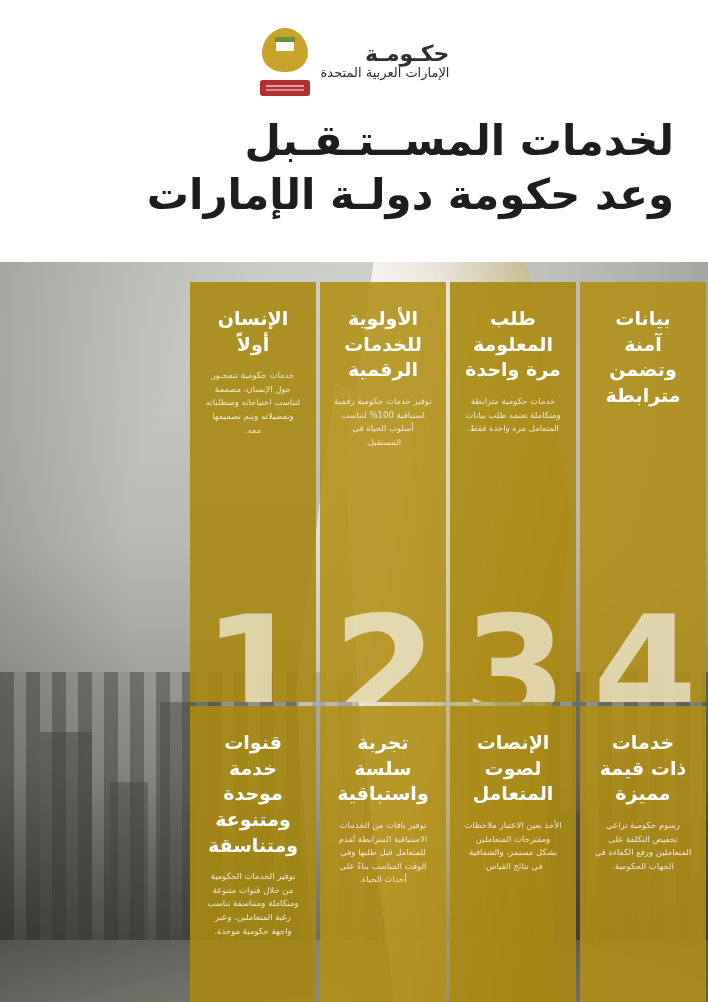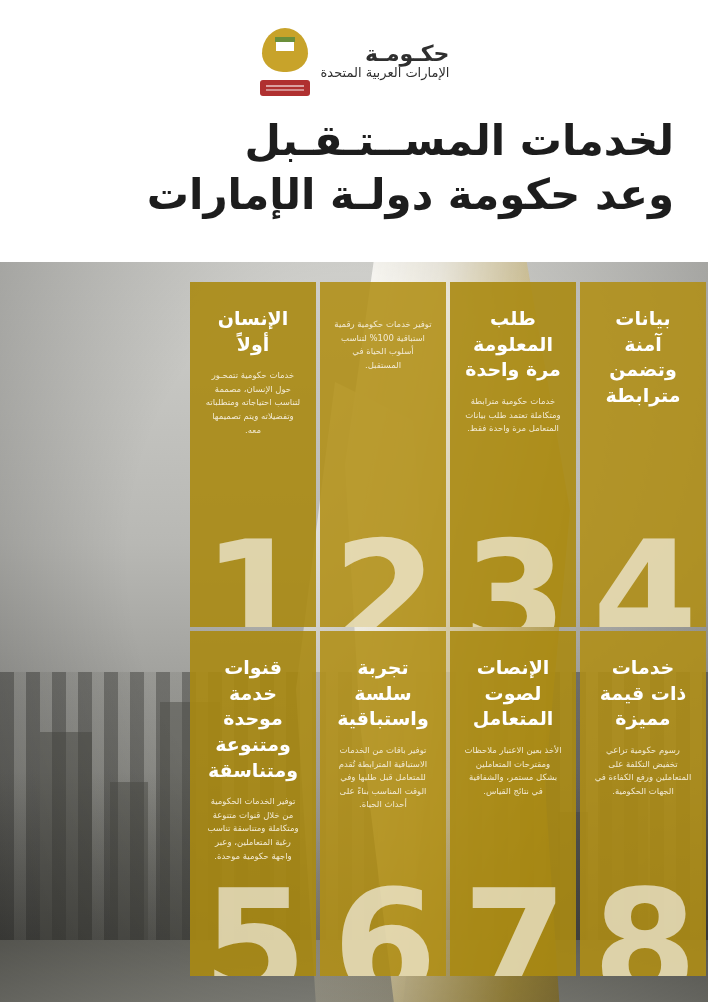--- a/index.html
+++ b/index.html
@@ -200,21 +200,21 @@
     top: 282px;
     left: 66px;
     width: 640px;
     display: flex;
     flex-wrap: wrap;
     gap: 4px 4px;
   }
   .card {
     position: relative;
     width: 126px;
-    height: 345px;
+    height: 420px;
     background: rgba(176,142,20,.88);
     overflow: hidden;
     box-sizing: border-box;
     padding: 24px 14px 0 14px;
   }
   .card.alt { background: rgba(170,137,18,.90); }
   .card .c-title {
     position: relative;
     z-index: 2;
     color: #ffffff;
@@ -296,20 +296,23 @@
 
     <div class="card alt">
       <div class="c-title">طلب
 المعلومة
 مرة واحدة</div>
       <div class="c-desc">خدمات حكومية مترابطة ومتكاملة تعتمد طلب بيانات المتعامل مرة واحدة فقط.</div>
       <div class="c-num">3</div>
     </div>
 
     <div class="card">
+      <div class="c-title">الأولوية
+للخدمات
+الرقمية</div>
       <div class="c-desc">توفير خدمات حكومية رقمية استباقية 100% لتناسب أسلوب الحياة في المستقبل.</div>
       <div class="c-num">2</div>
     </div>
 
     <div class="card alt">
       <div class="c-title">الإنسان
 أولاً</div>
       <div class="c-desc">خدمات حكومية تتمحـور حول الإنسان، مصممة لتناسب احتياجاته ومتطلباته وتفضيلاته ويتم تصميمها معه.</div>
       <div class="c-num">1</div>
     </div>

